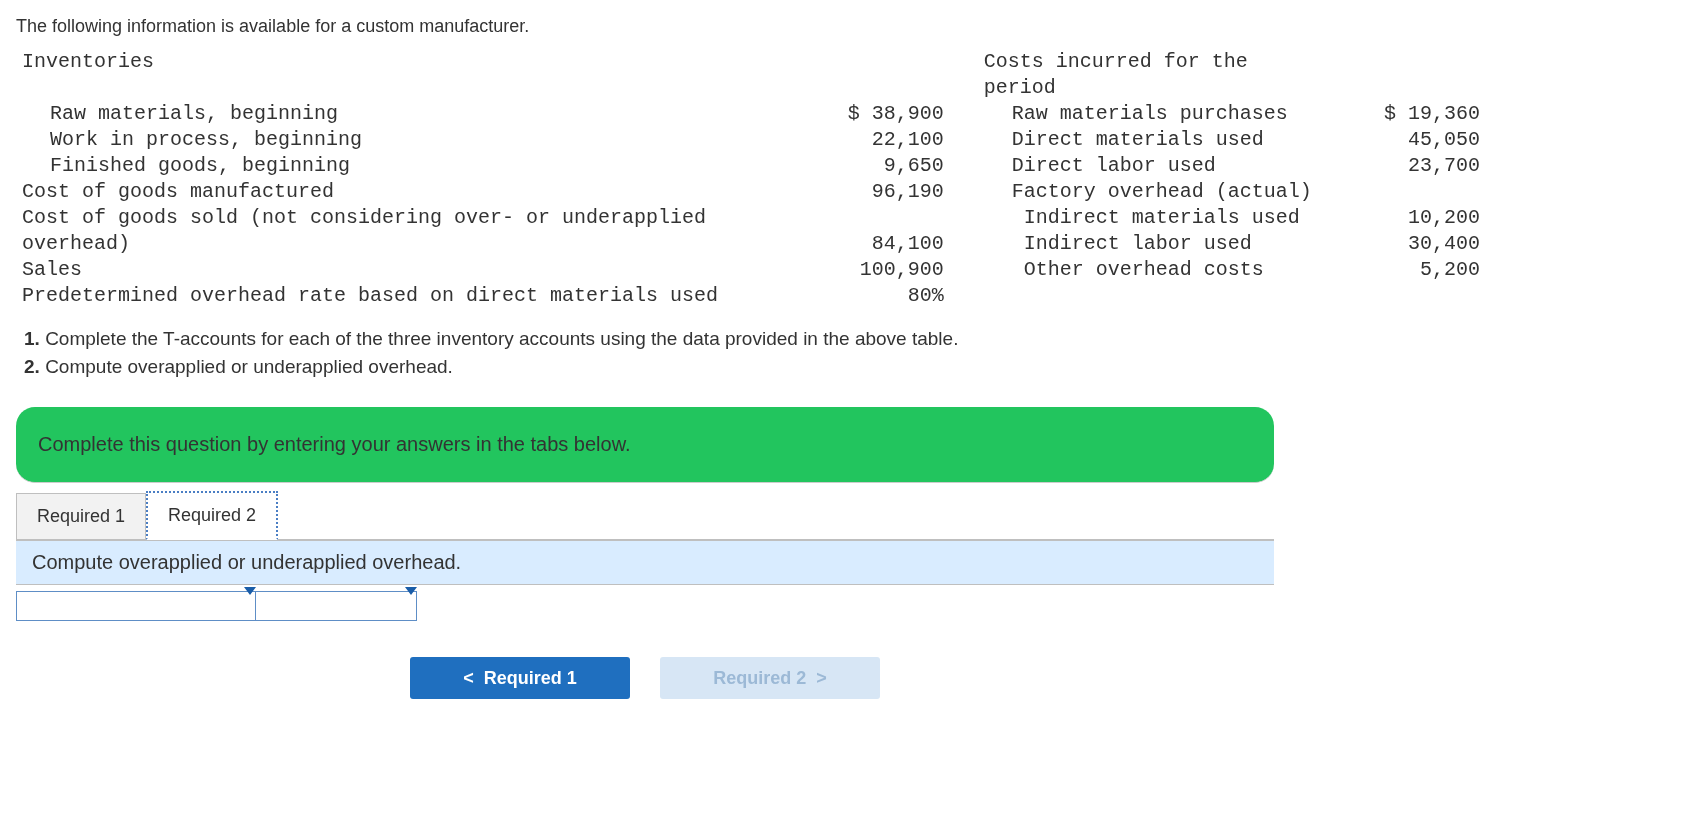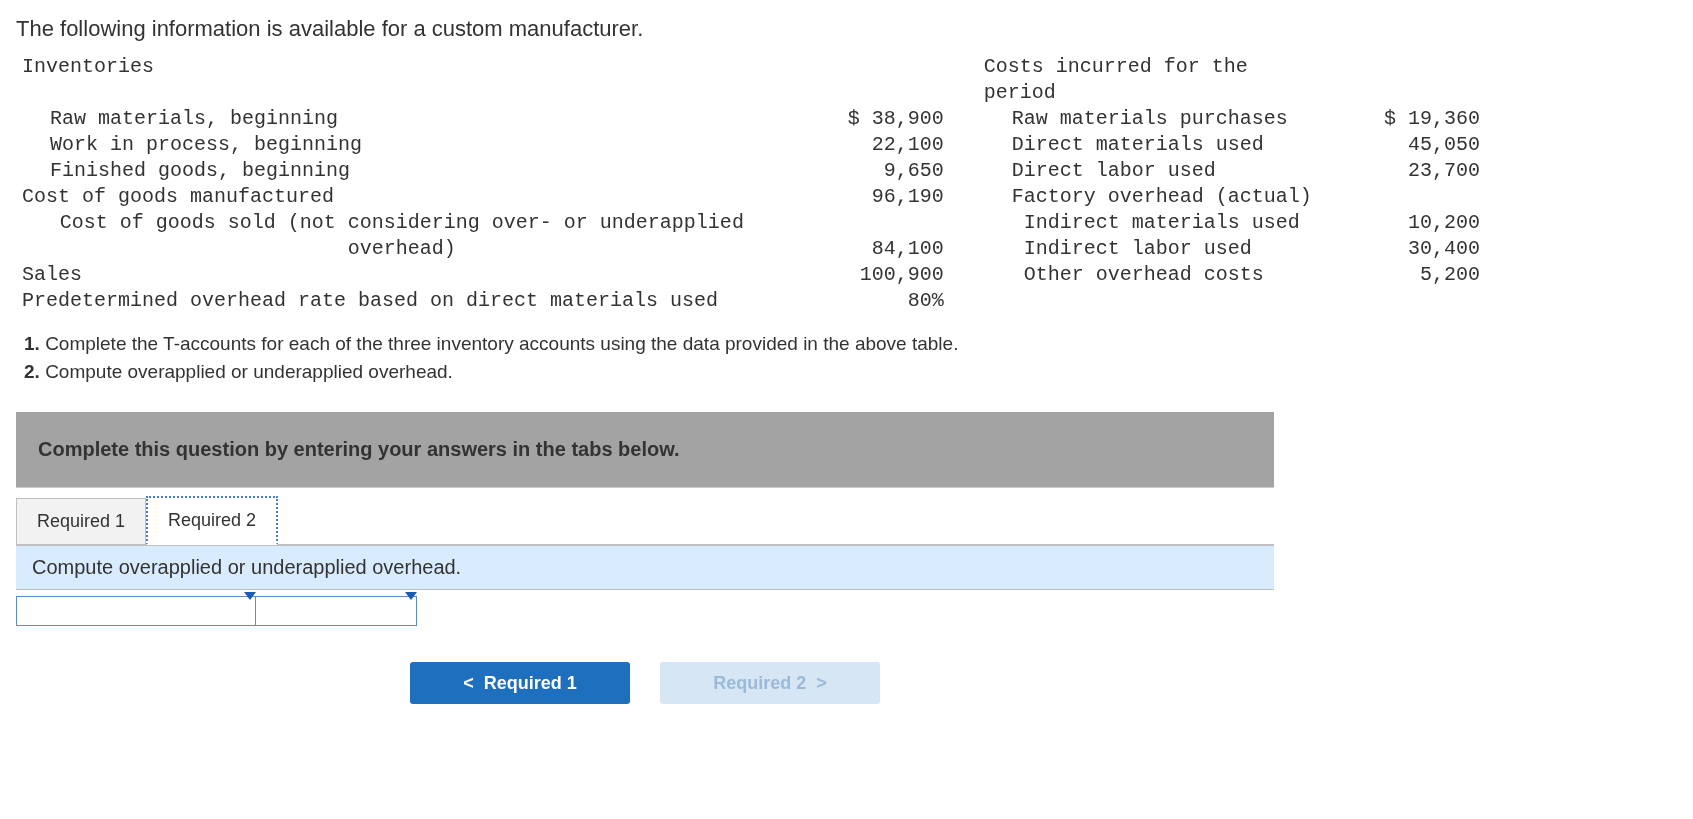--- a/index.html
+++ b/index.html
@@ -2,21 +2,21 @@
 <html><head>
 <meta charset="utf-8">
 <style>
   body {
     font-family: Arial, Helvetica, sans-serif;
     font-size: 18px;
     color: #333;
     margin: 16px;
   }
   .intro {
-    font-size: 22px;
+    font-size: 18px;
     margin-bottom: 12px;
   }
   .data-table {
     width: 1470px;
     border-collapse: collapse;
     font-family: "Courier New", monospace;
     font-size: 20px;
     color: #333;
     margin-bottom: 8px;
   }
@@ -47,25 +47,26 @@
     margin: 16px 0 26px 8px;
     line-height: 28px;
   }
   .questions b {
     font-weight: bold;
   }
   .panel {
     width: 1258px;
   }
   .instruction-bar {
-    background: #a3a3a3;
+    background: #22c55e;
     padding: 26px 22px;
     font-size: 20px;
-    font-weight: bold;
+    font-weight: normal;
     border-bottom: 1px solid #ccc;
+    border-radius: 19px;
   }
   .tabs-row {
     display: flex;
     align-items: flex-end;
     height: 56px;
     border-bottom: 1px solid #bfbfbf;
     padding-left: 0;
   }
   .tab {
     padding: 12px 20px;
@@ -184,21 +185,21 @@
     <td class="num">23,700</td>
   </tr>
   <tr>
     <td>Cost of goods manufactured</td>
     <td class="num">96,190</td>
     <td></td>
     <td class="indent">Factory overhead (actual)</td>
     <td class="num"></td>
   </tr>
   <tr>
-    <td rowspan="2" style="vertical-align:top;text-align:center;">Cost of goods sold (not considering over- or underapplied overhead)</td>
+    <td rowspan="2" style="vertical-align:top;">Cost of goods sold (not considering over- or underapplied overhead)</td>
     <td class="num" rowspan="2" style="vertical-align:bottom;">84,100</td>
     <td></td>
     <td class="indent2">Indirect materials used</td>
     <td class="num">10,200</td>
   </tr>
   <tr>
     <td></td>
     <td class="indent2" rowspan="1">Indirect labor used</td>
     <td class="num" rowspan="1">30,400</td>
   </tr>

